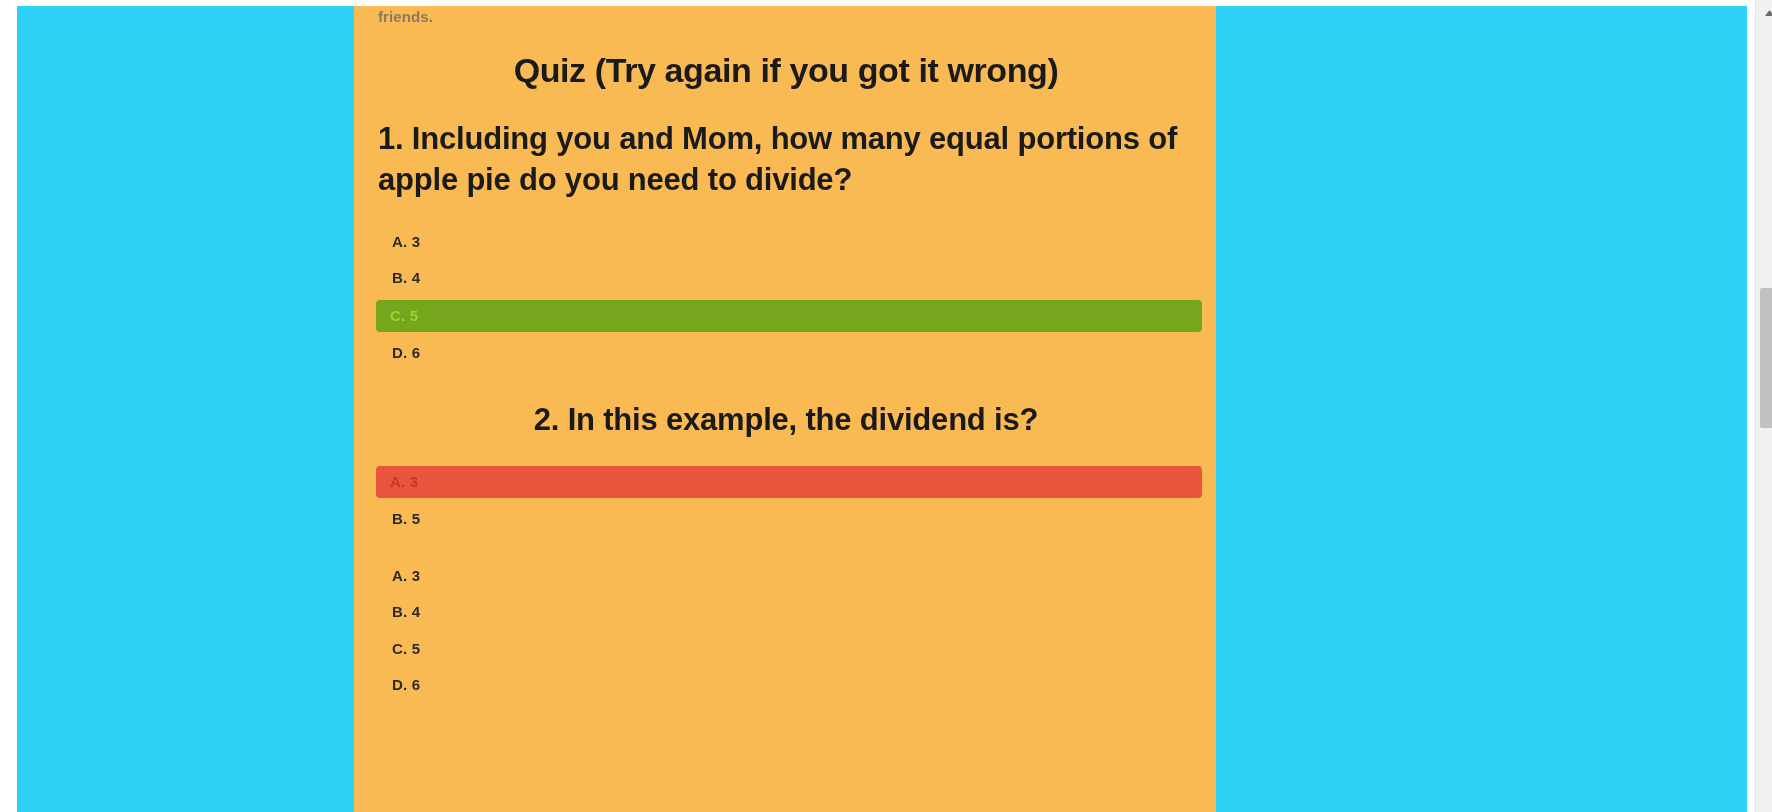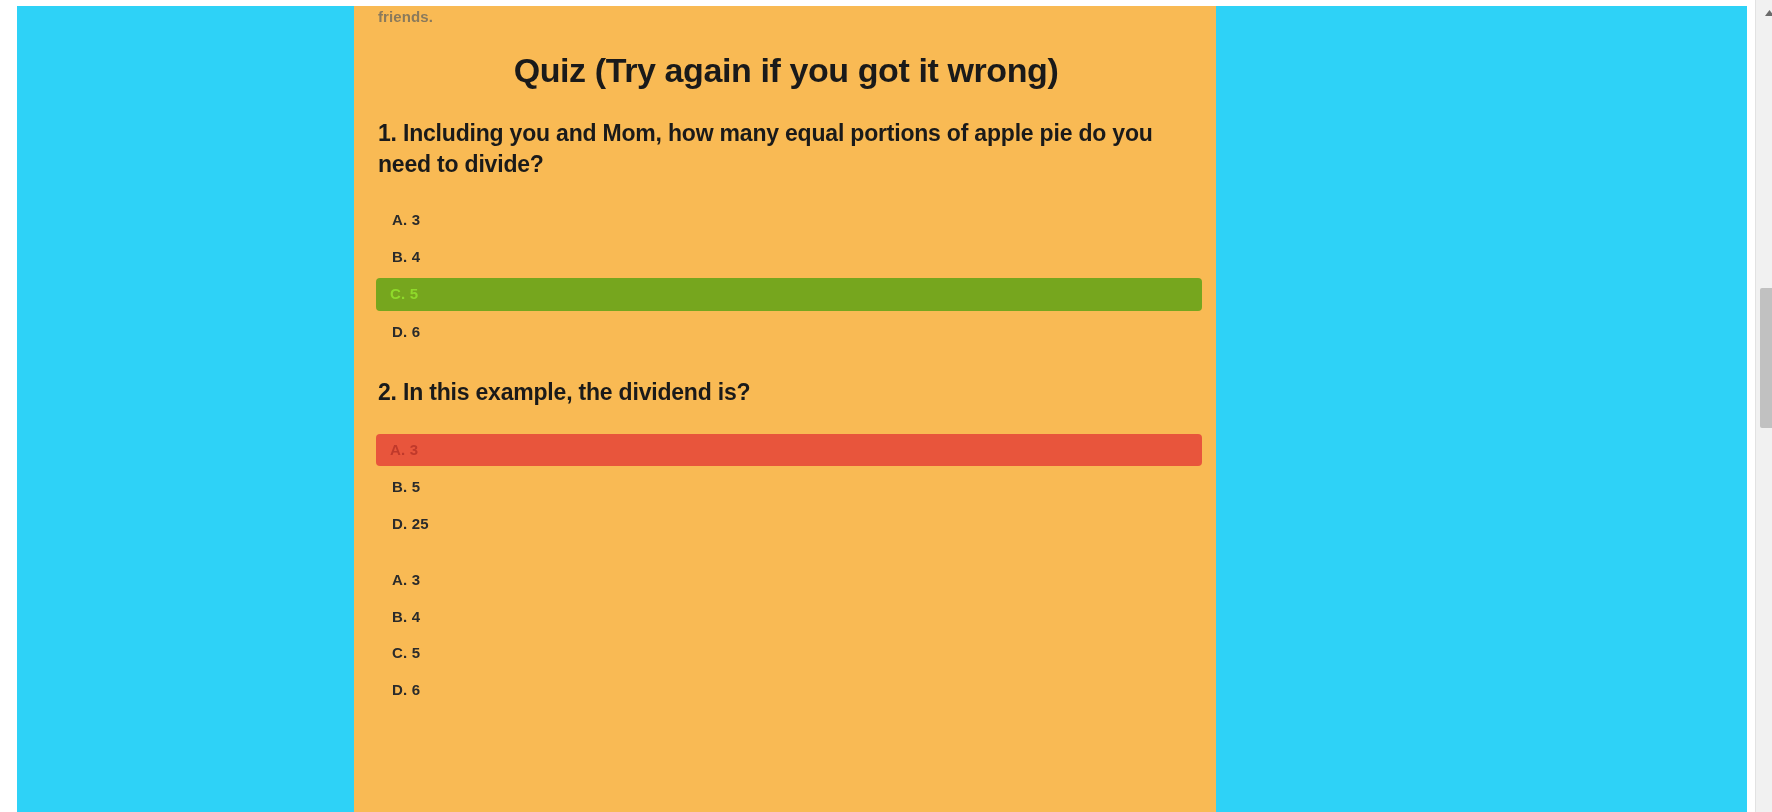--- a/index.html
+++ b/index.html
@@ -56,29 +56,29 @@
     font-weight: 700;
     color: #1a1a1a;
     letter-spacing: -0.4px;
     margin-top: 26px;
     padding-left: 2px;
     line-height: 1.15;
     text-align: center;
   }
 
   .question {
-    font-size: 23px;
+    font-size: 31px;
     font-weight: 700;
     color: #1a1a1a;
     letter-spacing: -0.2px;
     line-height: 1.33;
     padding-left: 2px;
   }
   .q1 { margin-top: 28px; max-width: 840px; }
-  .q2 { margin-top: 30px; }
+  .q2 { margin-top: 30px; text-align: center; }
   .q3 { margin-top: 30px; }
 
   .options { margin-top: 26px; }
 
   .option {
     font-size: 15px;
     font-weight: 700;
     color: #2b2b2b;
     letter-spacing: .2px;
     padding: 7px 0 7px 16px;
@@ -148,21 +148,20 @@
         <div class="option plain">A. 3</div>
         <div class="option plain">B. 4</div>
         <div class="option correct">C. 5</div>
         <div class="option plain">D. 6</div>
       </div>
 
       <div class="question q2">2. In this example, the dividend is?</div>
       <div class="options">
         <div class="option wrong">A. 3</div>
         <div class="option plain">B. 5</div>
-        <div class="option plain">D. 25</div>
       </div>
 
       <div class="options">
         <div class="option plain">A. 3</div>
         <div class="option plain">B. 4</div>
         <div class="option plain">C. 5</div>
         <div class="option plain">D. 6</div>
       </div>
 
     </div>

